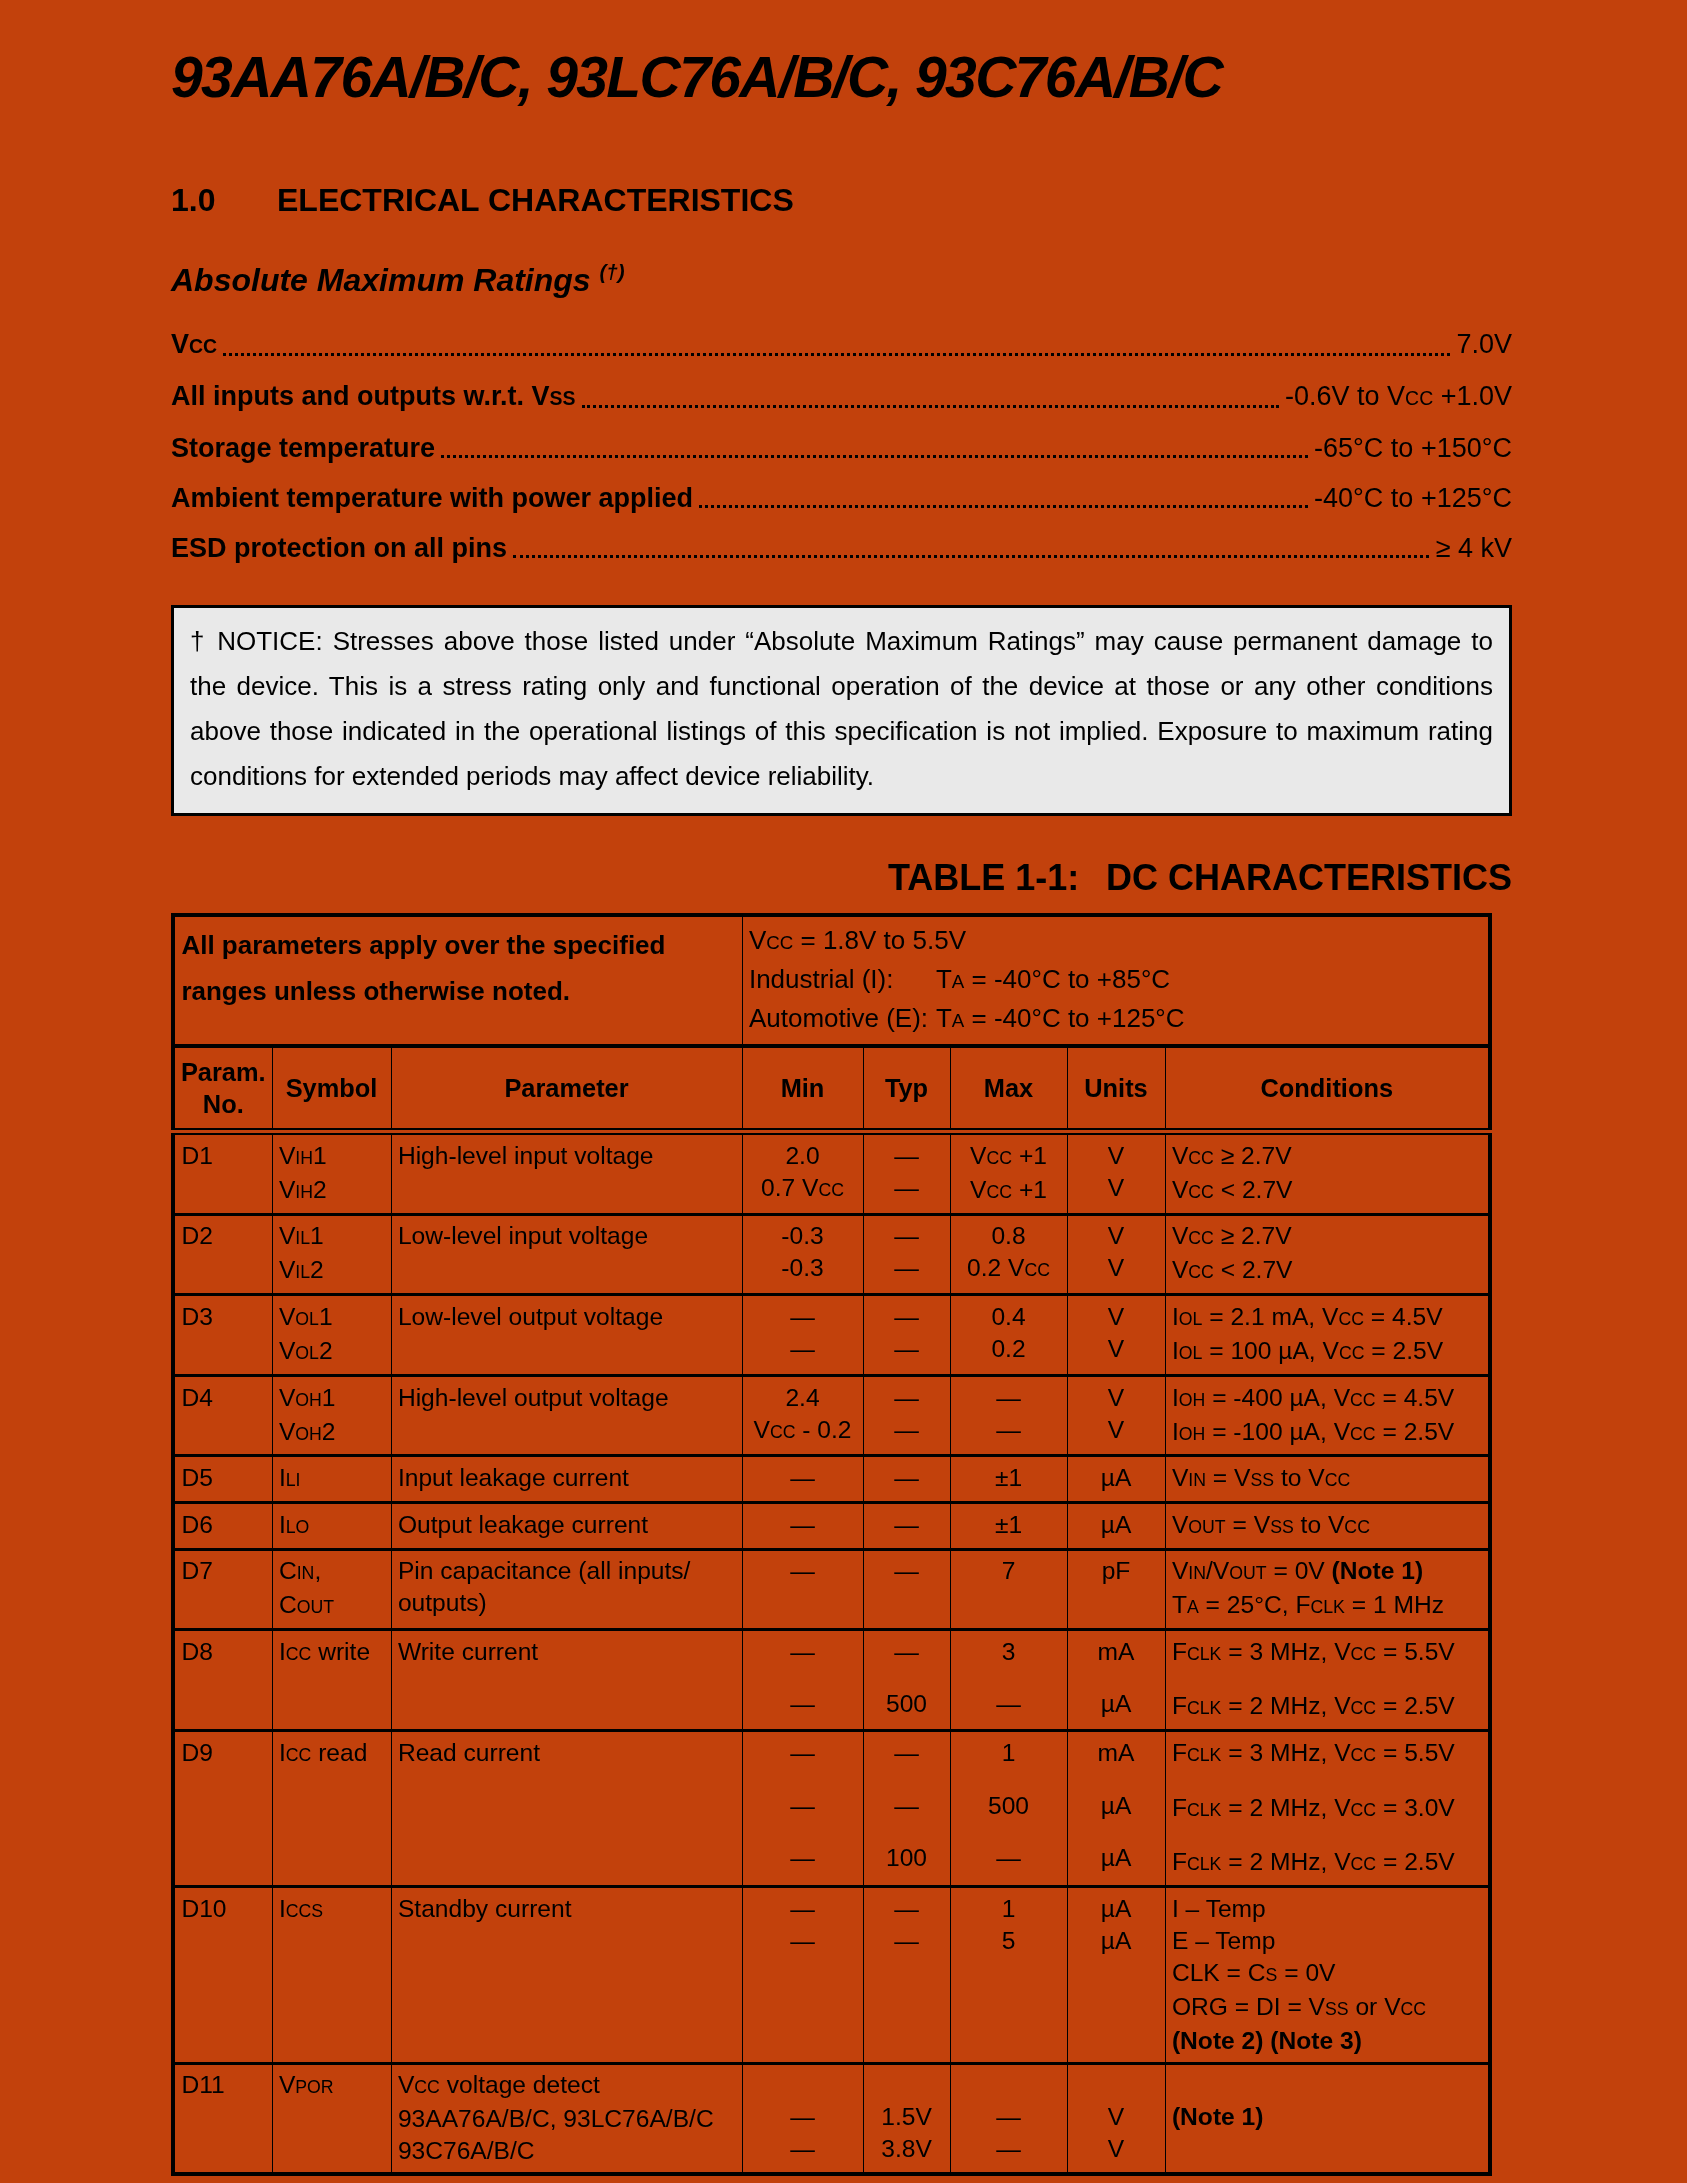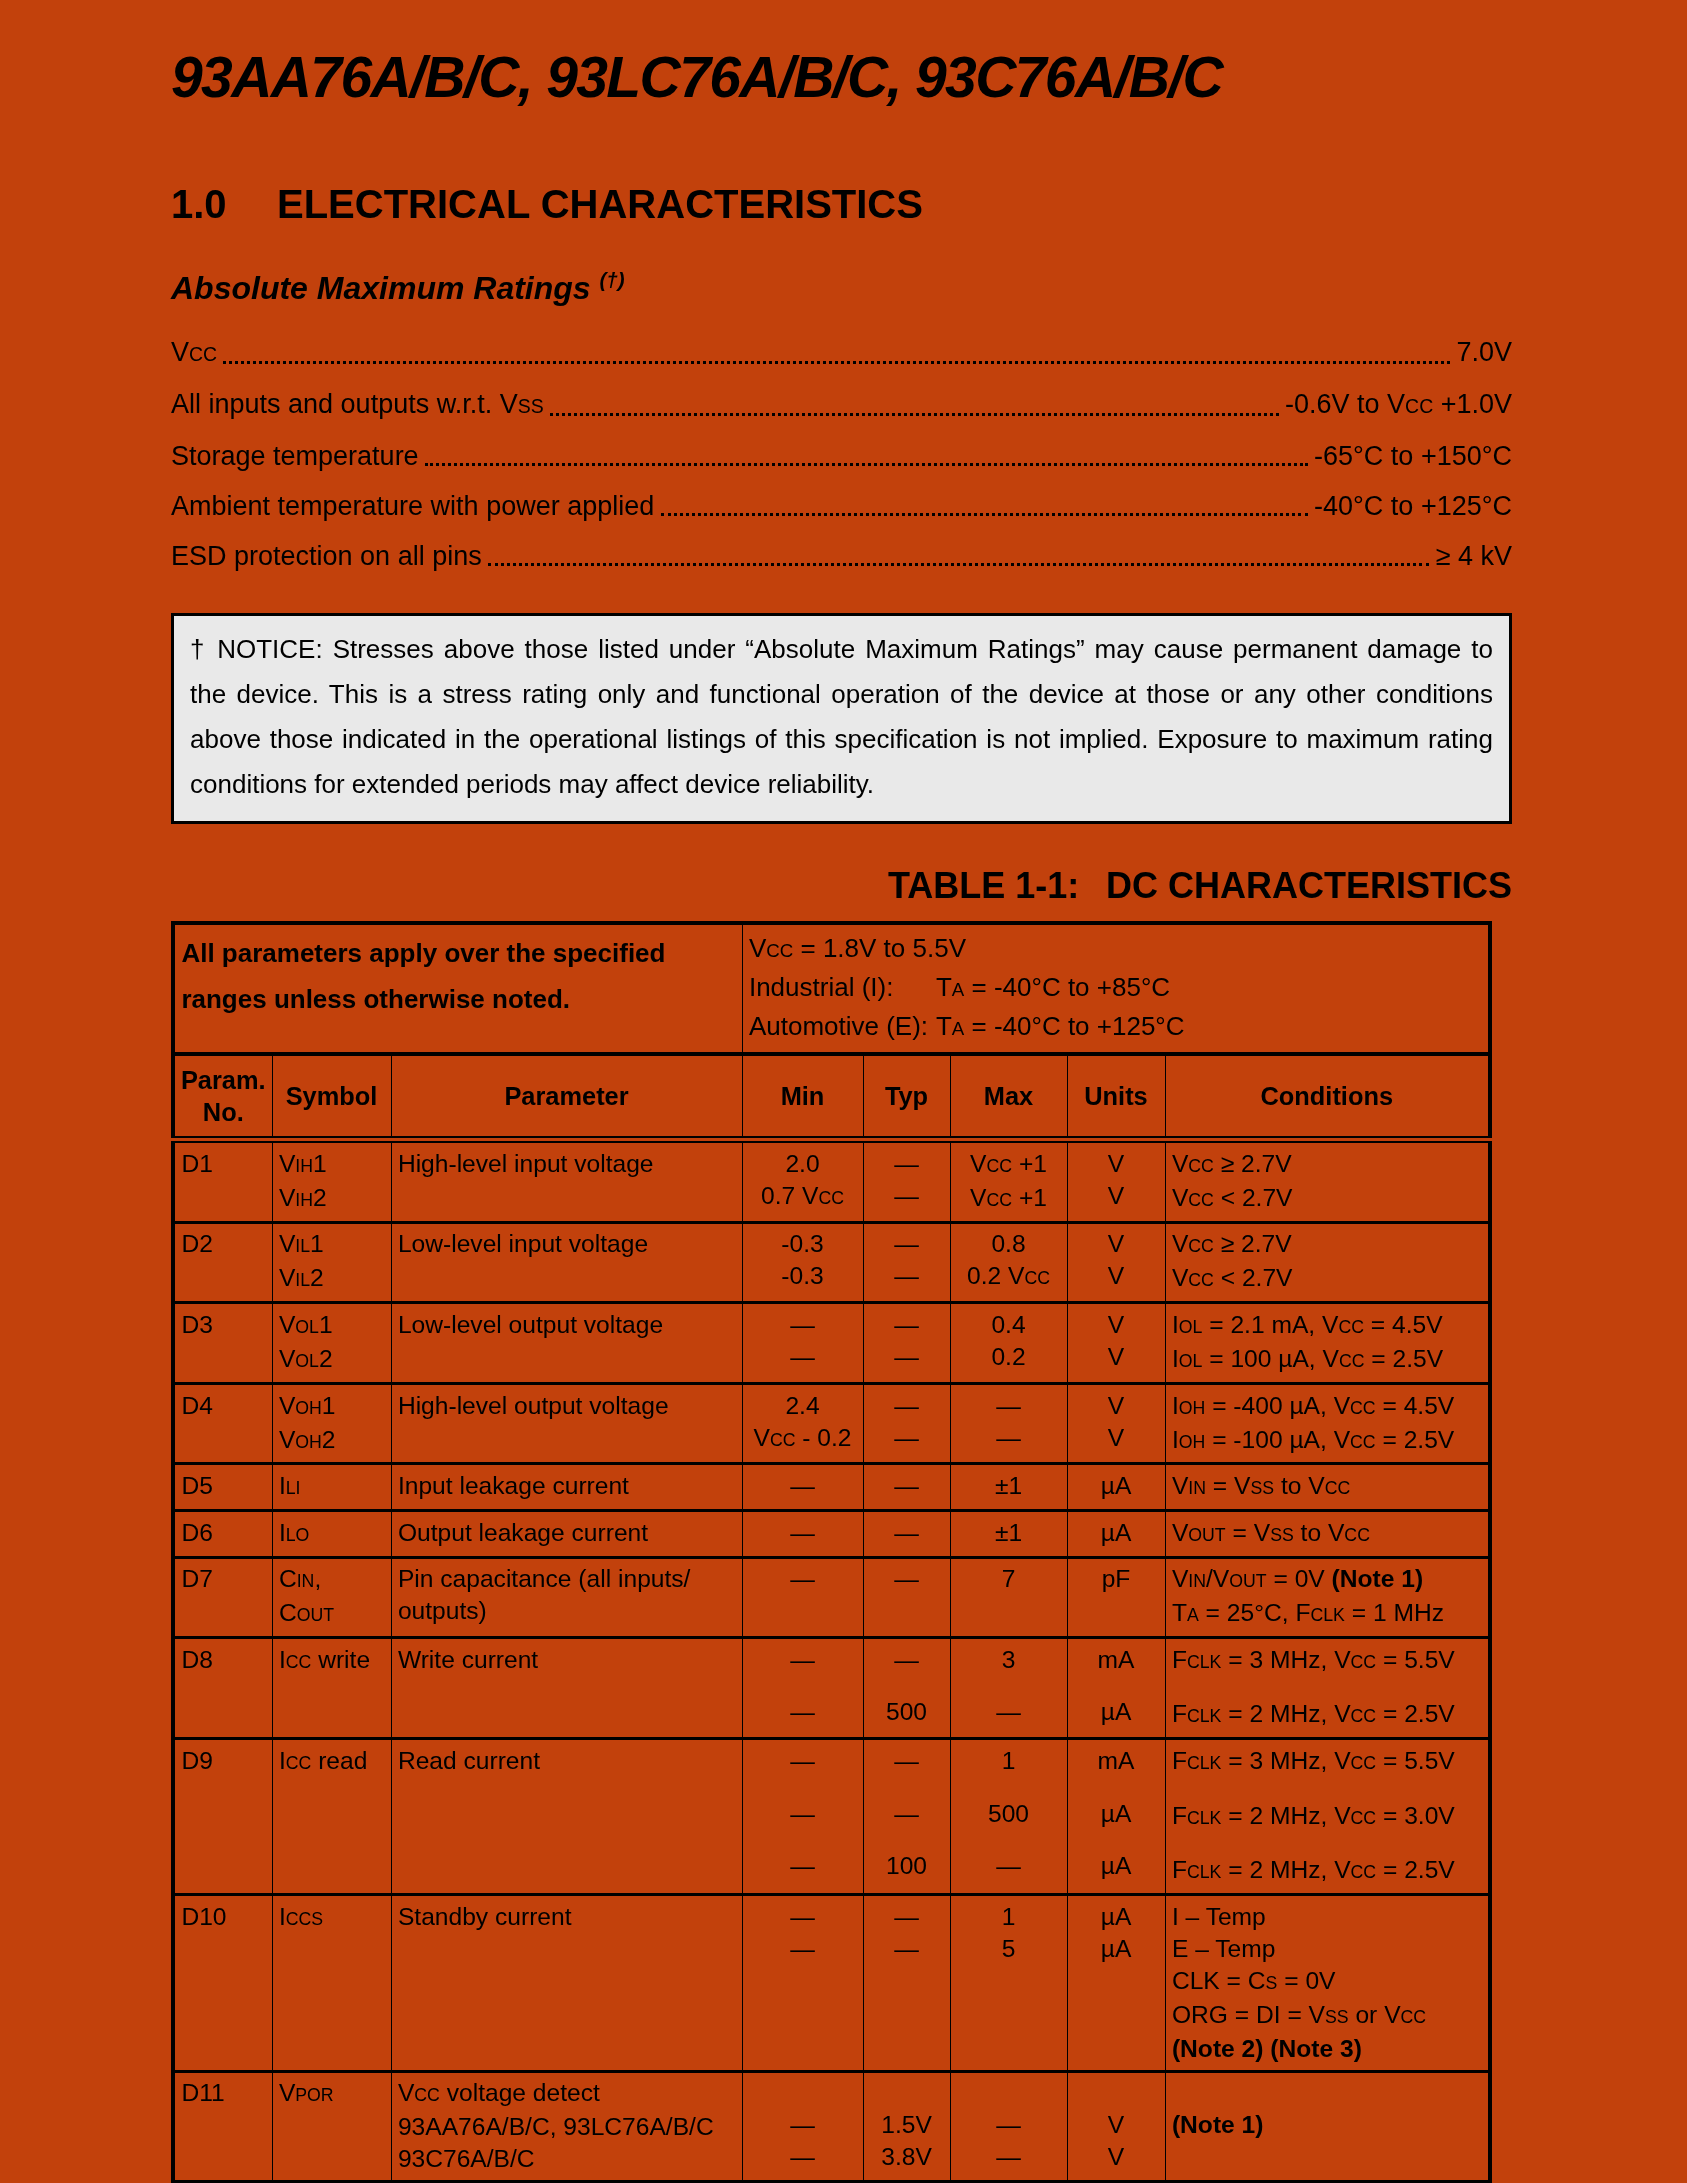--- a/index.html
+++ b/index.html
@@ -13,29 +13,29 @@
 
   
   .doc-title {
     font-size:57px; font-weight:bold; font-style:italic;
     letter-spacing:-1.6px; margin:11px 0 19px 0; white-space:nowrap;
   }
   .rule-thick { height:12px; background:#000; }
   .rule-thin  { height:4.8px;  background:#000; margin-top:7.1px; }
 
   
-  .sec-heading { display:flex; font-size:40px; font-weight:bold; margin-top:46px; }
+  .sec-heading { display:flex; font-size:32px; font-weight:bold; margin-top:46px; }
   .sec-num { width:106px; flex:0 0 auto; }
   .sub-heading { font-size:32px; font-weight:bold; margin-top:41px;font-style:italic; }
   .sub-heading sup { font-size:20.6px; font-weight:bold; }
 
   
   .ratings { margin-top:11px; }
   .rating-row { display:flex; align-items:baseline; font-size:27px; margin-top:18px; line-height:32px; }
-  .rating-label { flex:0 0 auto; }
+  .rating-label { flex:0 0 auto;font-weight:bold; }
   .rating-value { flex:0 0 auto; }
   .leader { flex:1 1 auto; border-bottom:3.2px dotted #000; margin:0 6.4px; align-self:flex-end; position:relative; top:-5.6px; }
 
   
   .notice {
     margin-top:41px; border:3.2px solid #000; background:#e9e9e9;
     padding:11px 16px 14.3px 16px; font-size:26px; line-height:45px; text-align:justify;
   }
 
   

